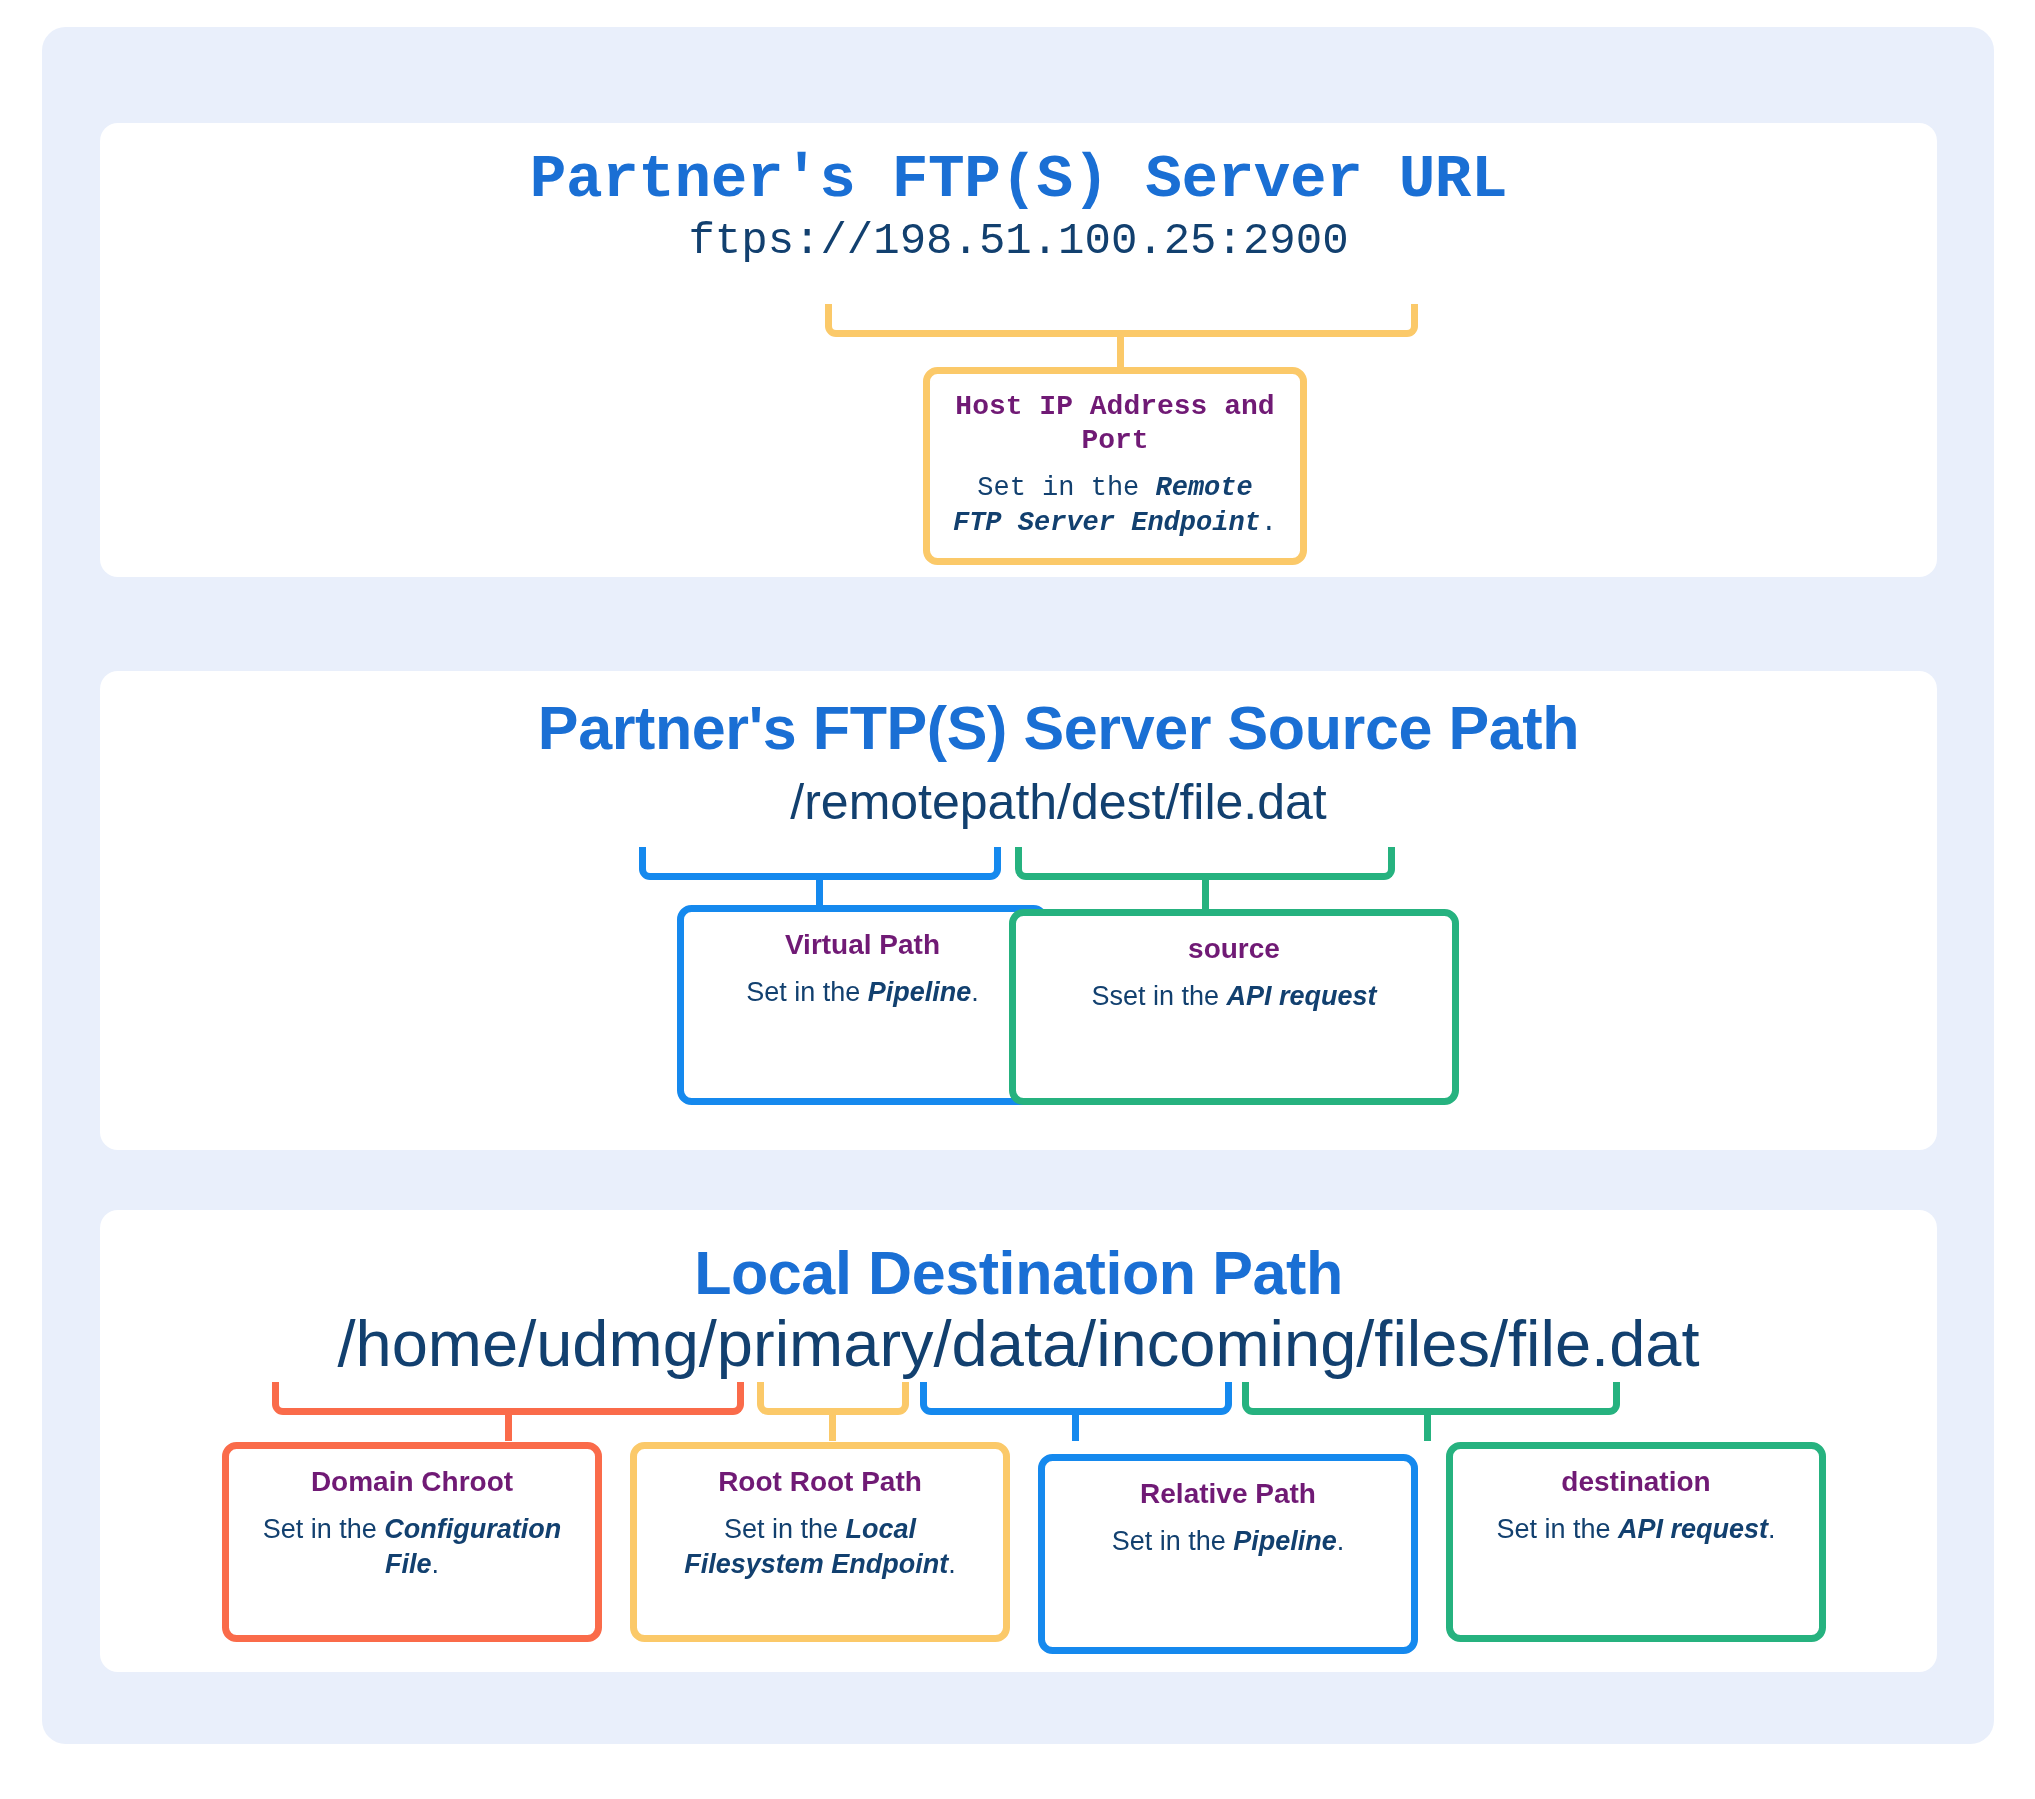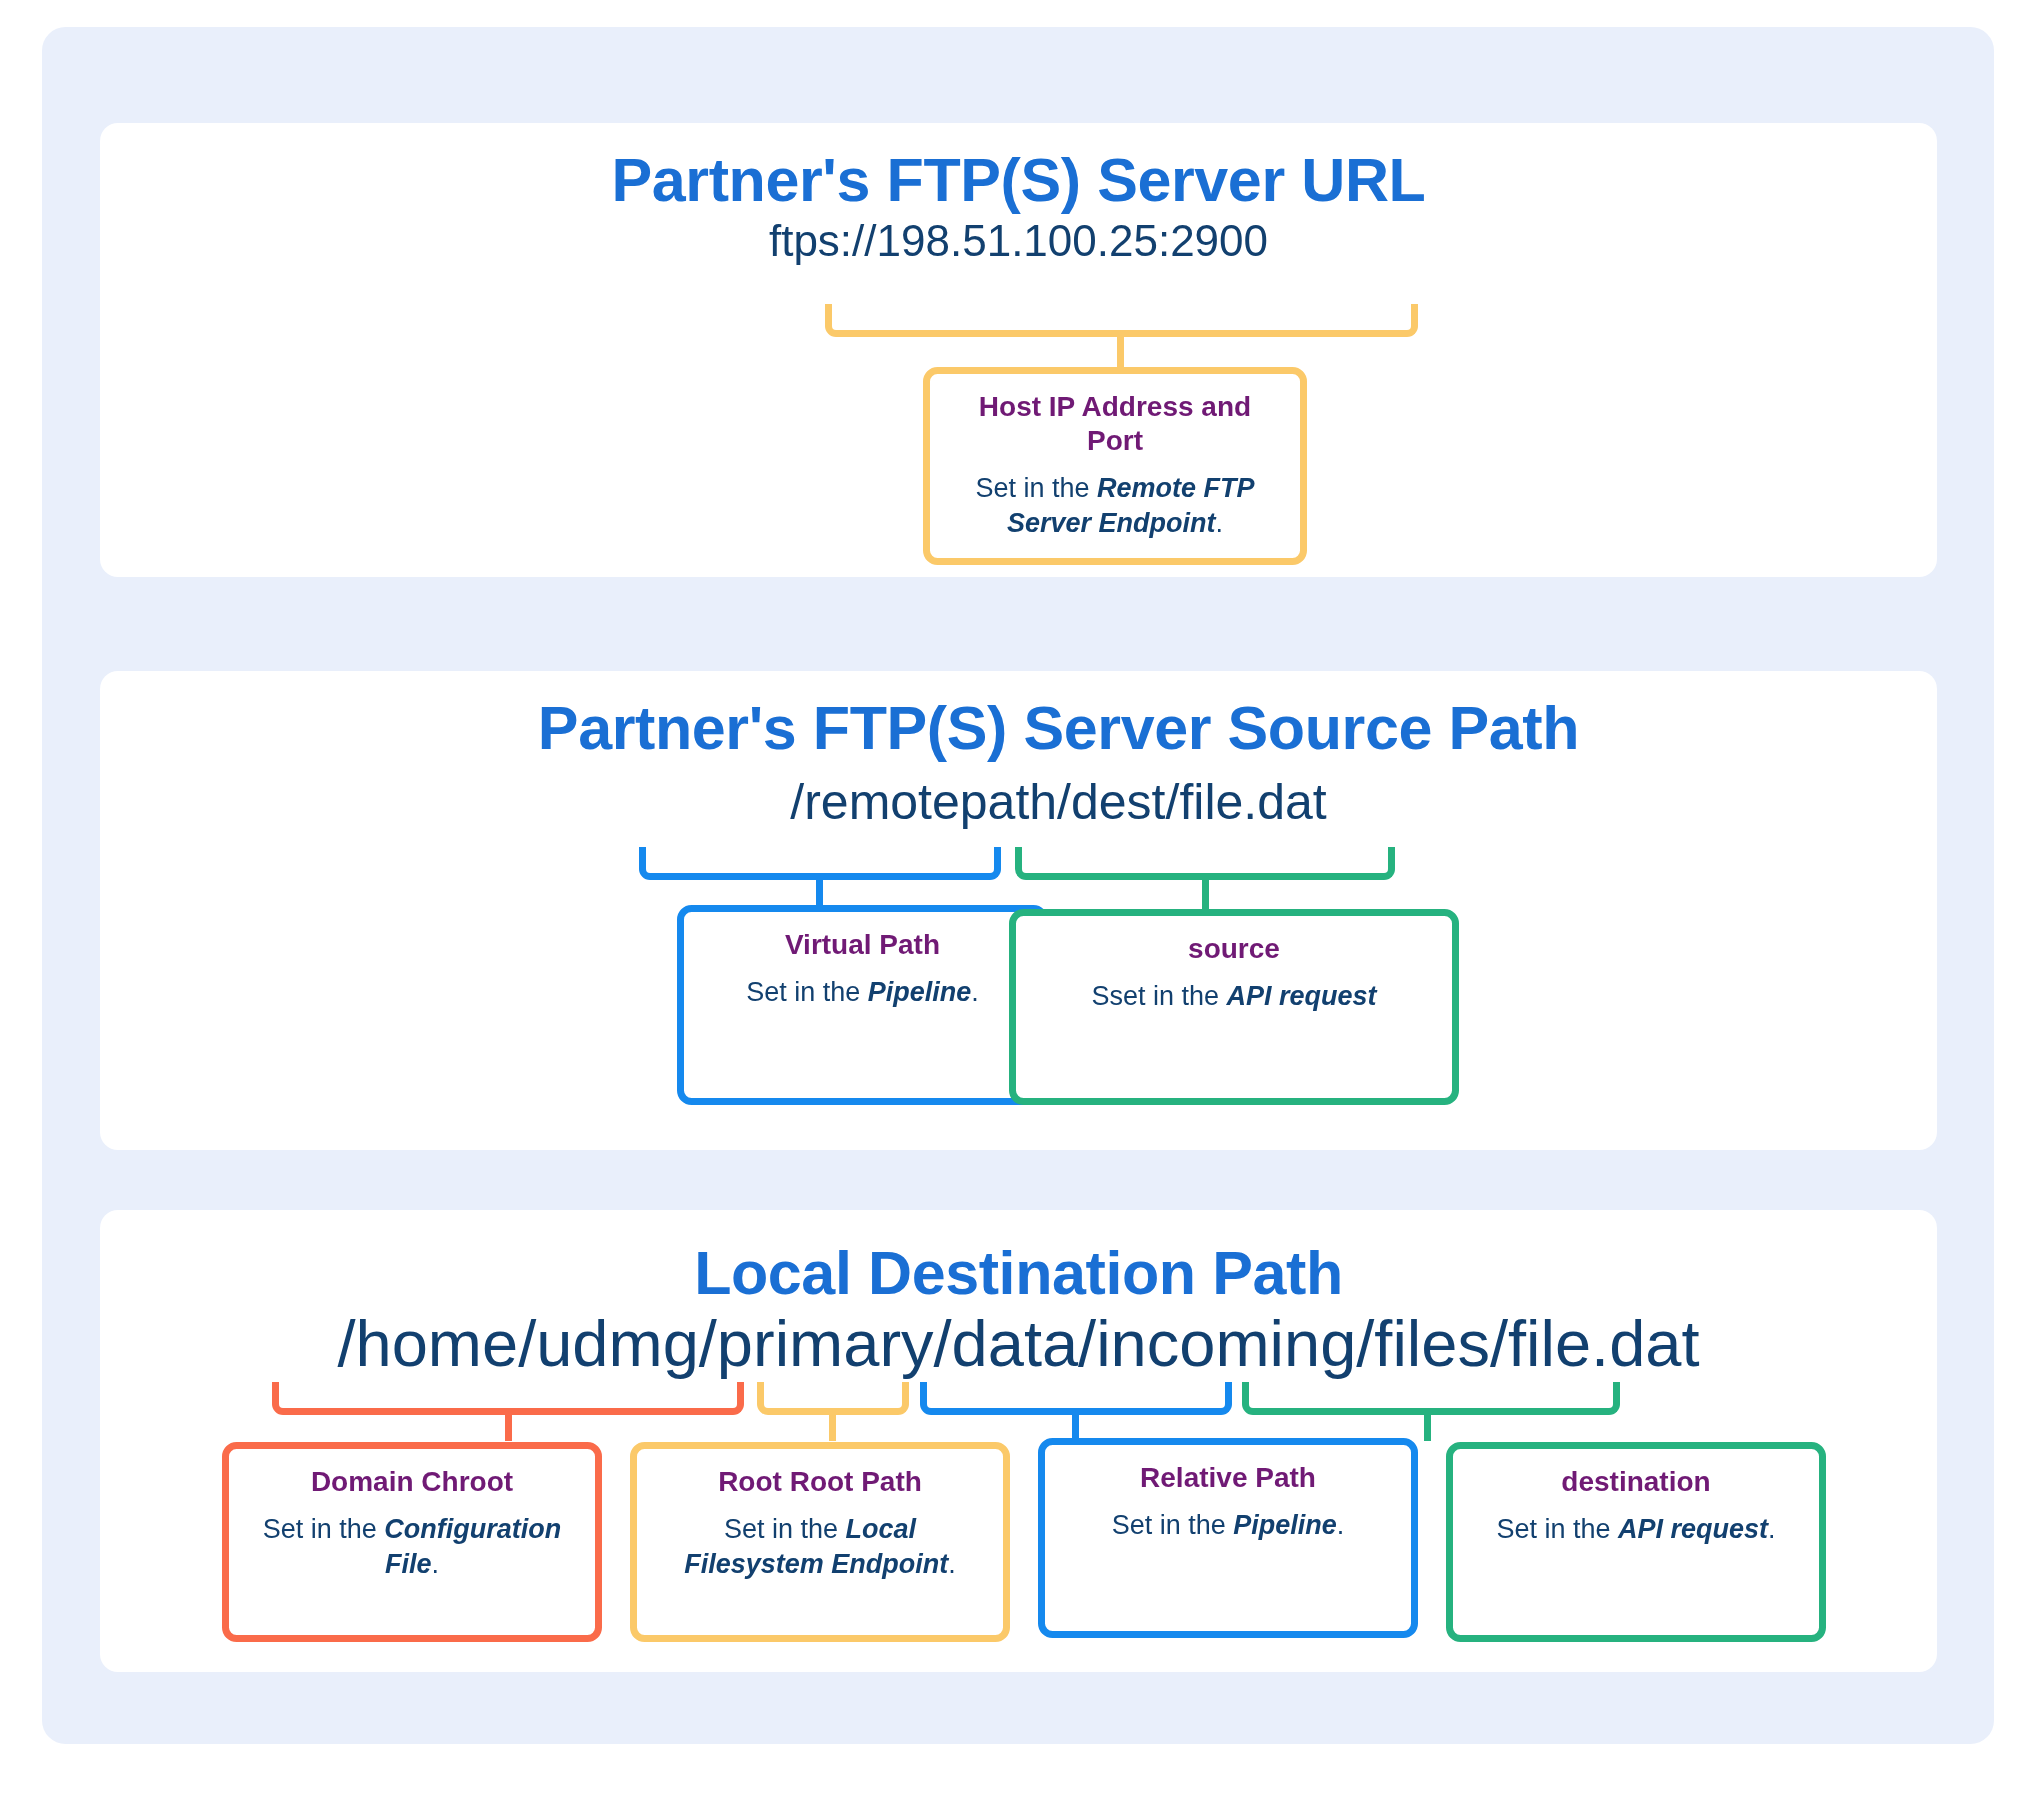--- a/index.html
+++ b/index.html
@@ -29,21 +29,21 @@
     background: #e9effb;
     border-radius: 23.5px;
   }
 
   
   .card {
     position: absolute;
     background: #ffffff;
     border-radius: 18px;
   }
-  #card-url      { left: 100px; top: 123px;  width: 1837px; height: 454px; }
+  #card-url      { left: 100px; top: 123px;  width: 1837px; height: 454px; font-family: Liberation Mono, monospace; }
   #card-source   { left: 100px; top: 671px;  width: 1837px; height: 479px; padding-left: 40px; }
   #card-dest     { left: 100px; top: 1210px; width: 1837px; height: 462px; }
 
   
   .sect-title {
     position: absolute;
     width: 100%;
     text-align: center;
     color: #1a6fd4;
     font-weight: bold;
@@ -178,21 +178,21 @@
     <div class="stem c-amber" style="left:729px; top:204px; height:27px;"></div>
 
     <div class="callout c-amber" id="callout-root-file-path" style="left:530px; top:232px; width:380px; height:200px;">
       <span class="c-title">Root Root Path</span>
       <span class="c-body"><span>Set in the </span><b>Local Filesystem Endpoint</b><span>.</span></span>
     </div>
 
     <div class="bracket c-blue" style="left:820px; top:172px; width:312px;"></div>
     <div class="stem c-blue" style="left:972px; top:204px; height:27px;"></div>
 
-    <div class="callout c-blue" id="callout-relative-path" style="left:938px; top:228px; width:380px; height:200px;">
+    <div class="callout c-blue" id="callout-relative-path" style="left:938px; top:244px; width:380px; height:200px;">
       <span class="c-title">Relative Path</span>
       <span class="c-body"><span>Set in the </span><b>Pipeline</b><span>.</span></span>
     </div>
 
     <div class="bracket c-green" style="left:1142px; top:172px; width:378px;"></div>
     <div class="stem c-green" style="left:1324px; top:204px; height:27px;"></div>
 
     <div class="callout c-green" id="callout-destination" style="left:1346px; top:232px; width:380px; height:200px;">
       <span class="c-title">destination</span>
       <span class="c-body"><span>Set in the </span><b>API request</b><span>.</span></span>

